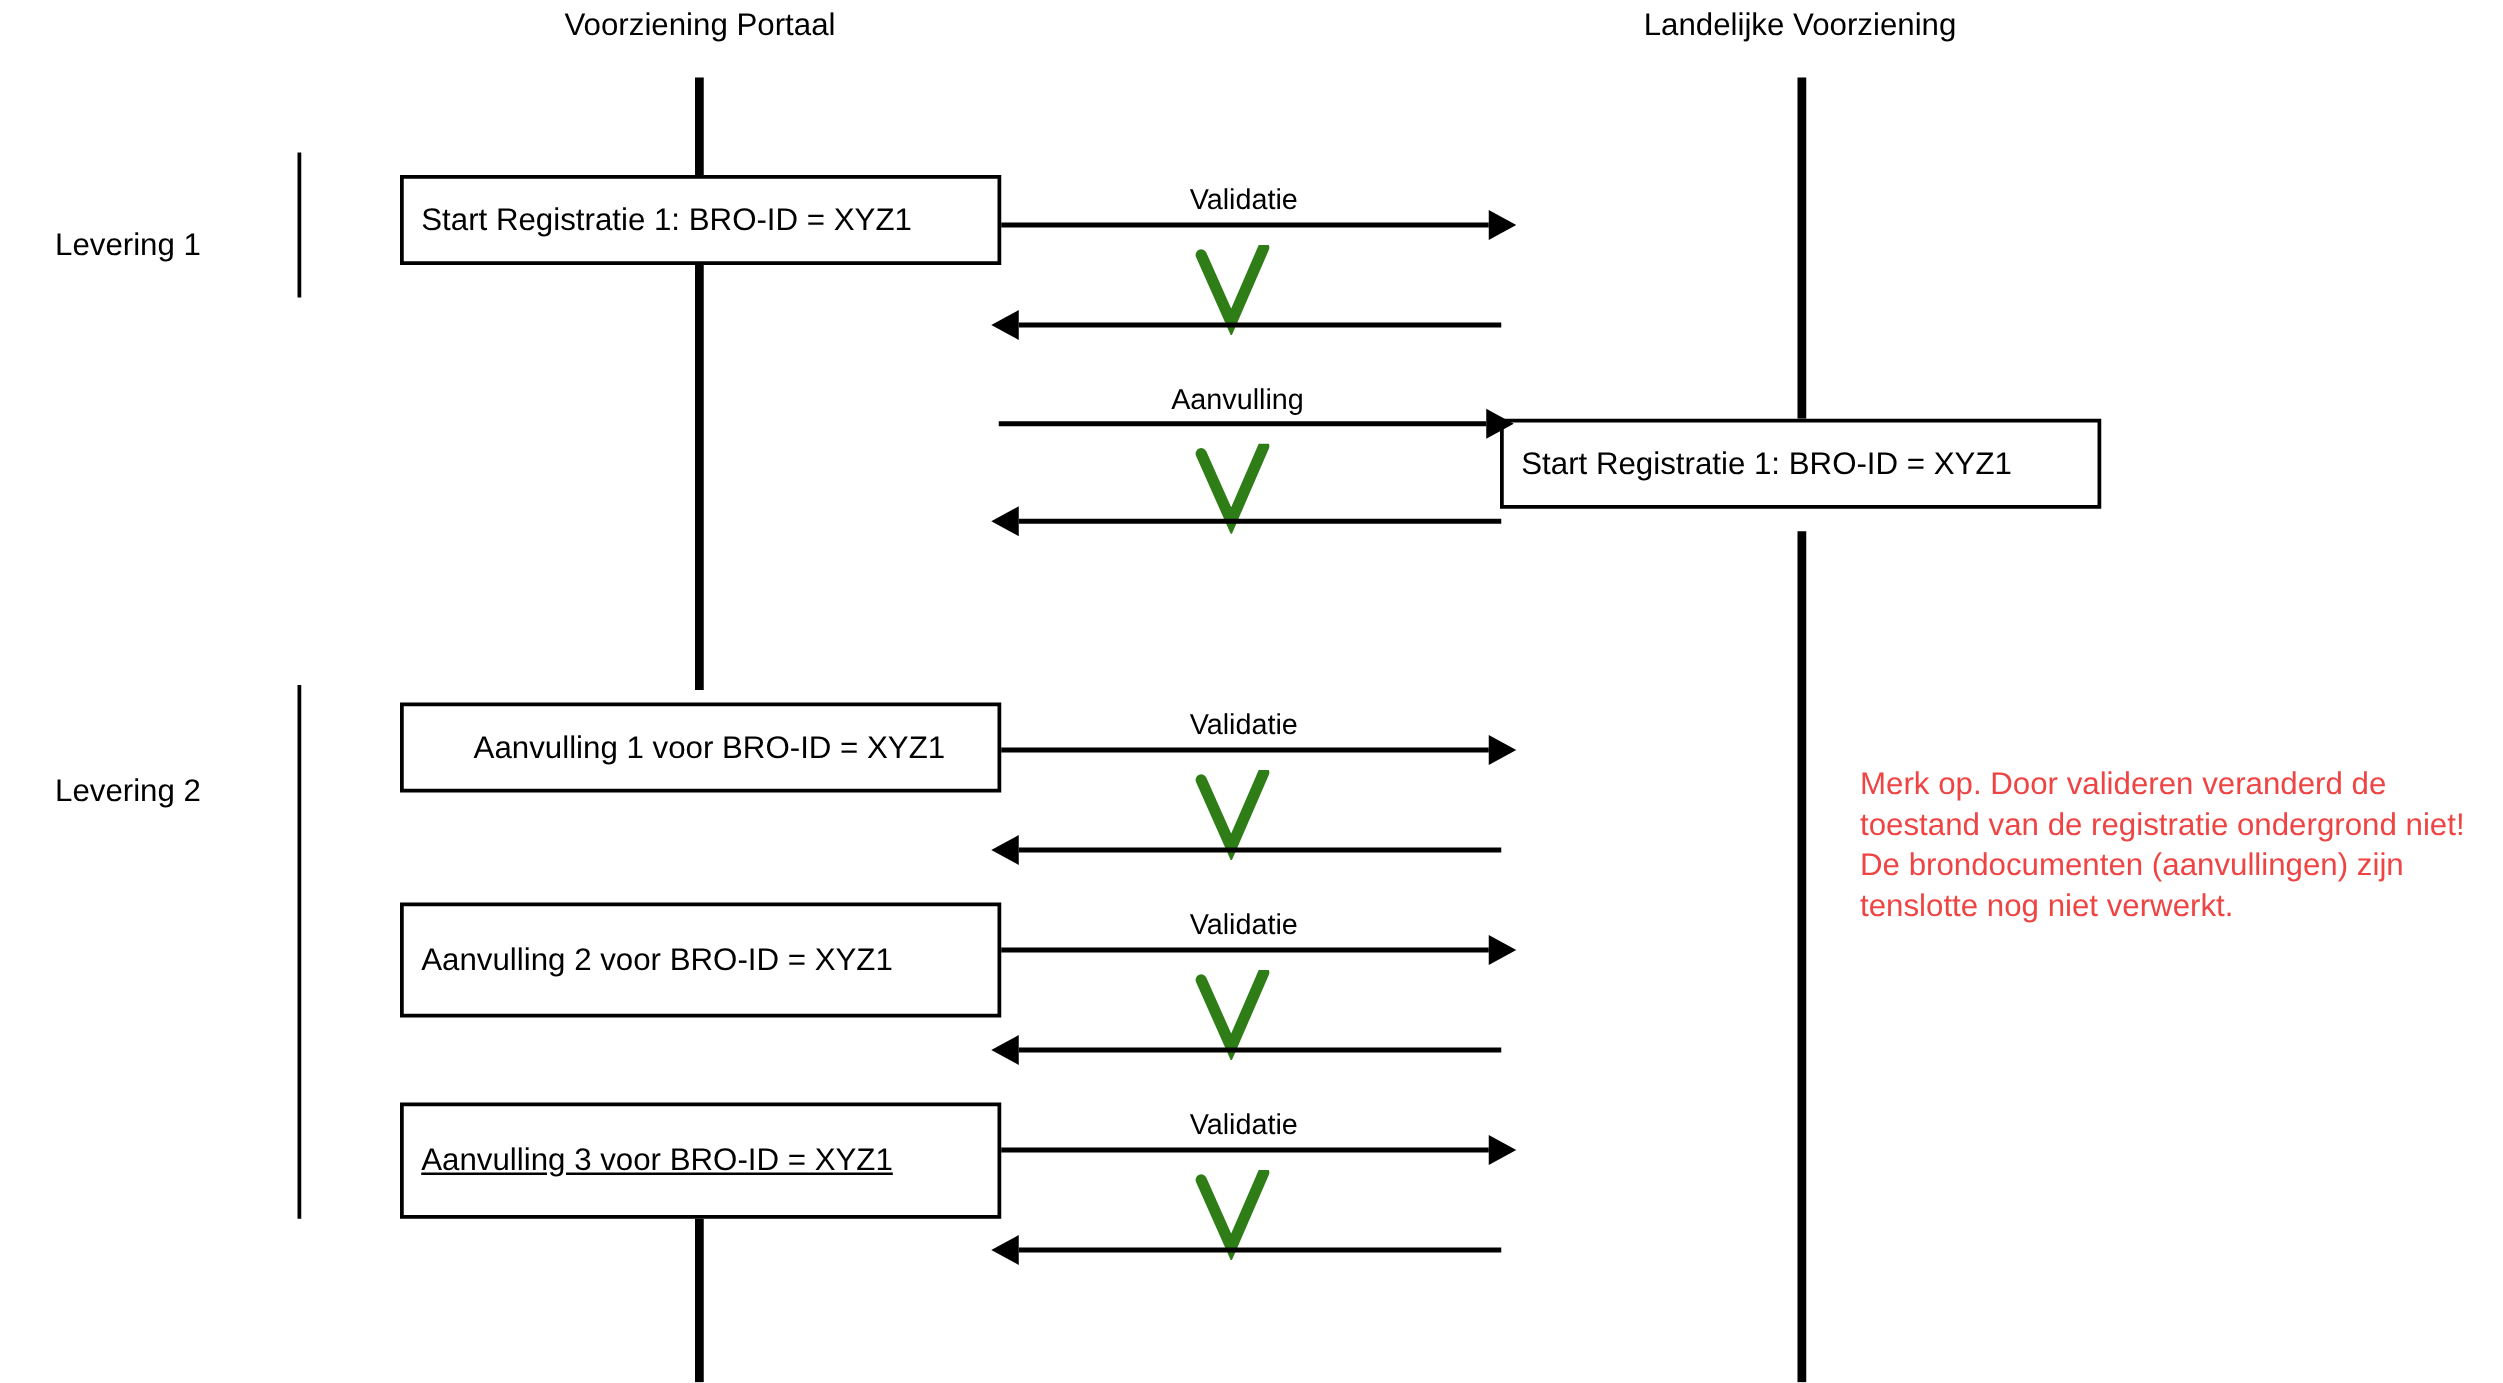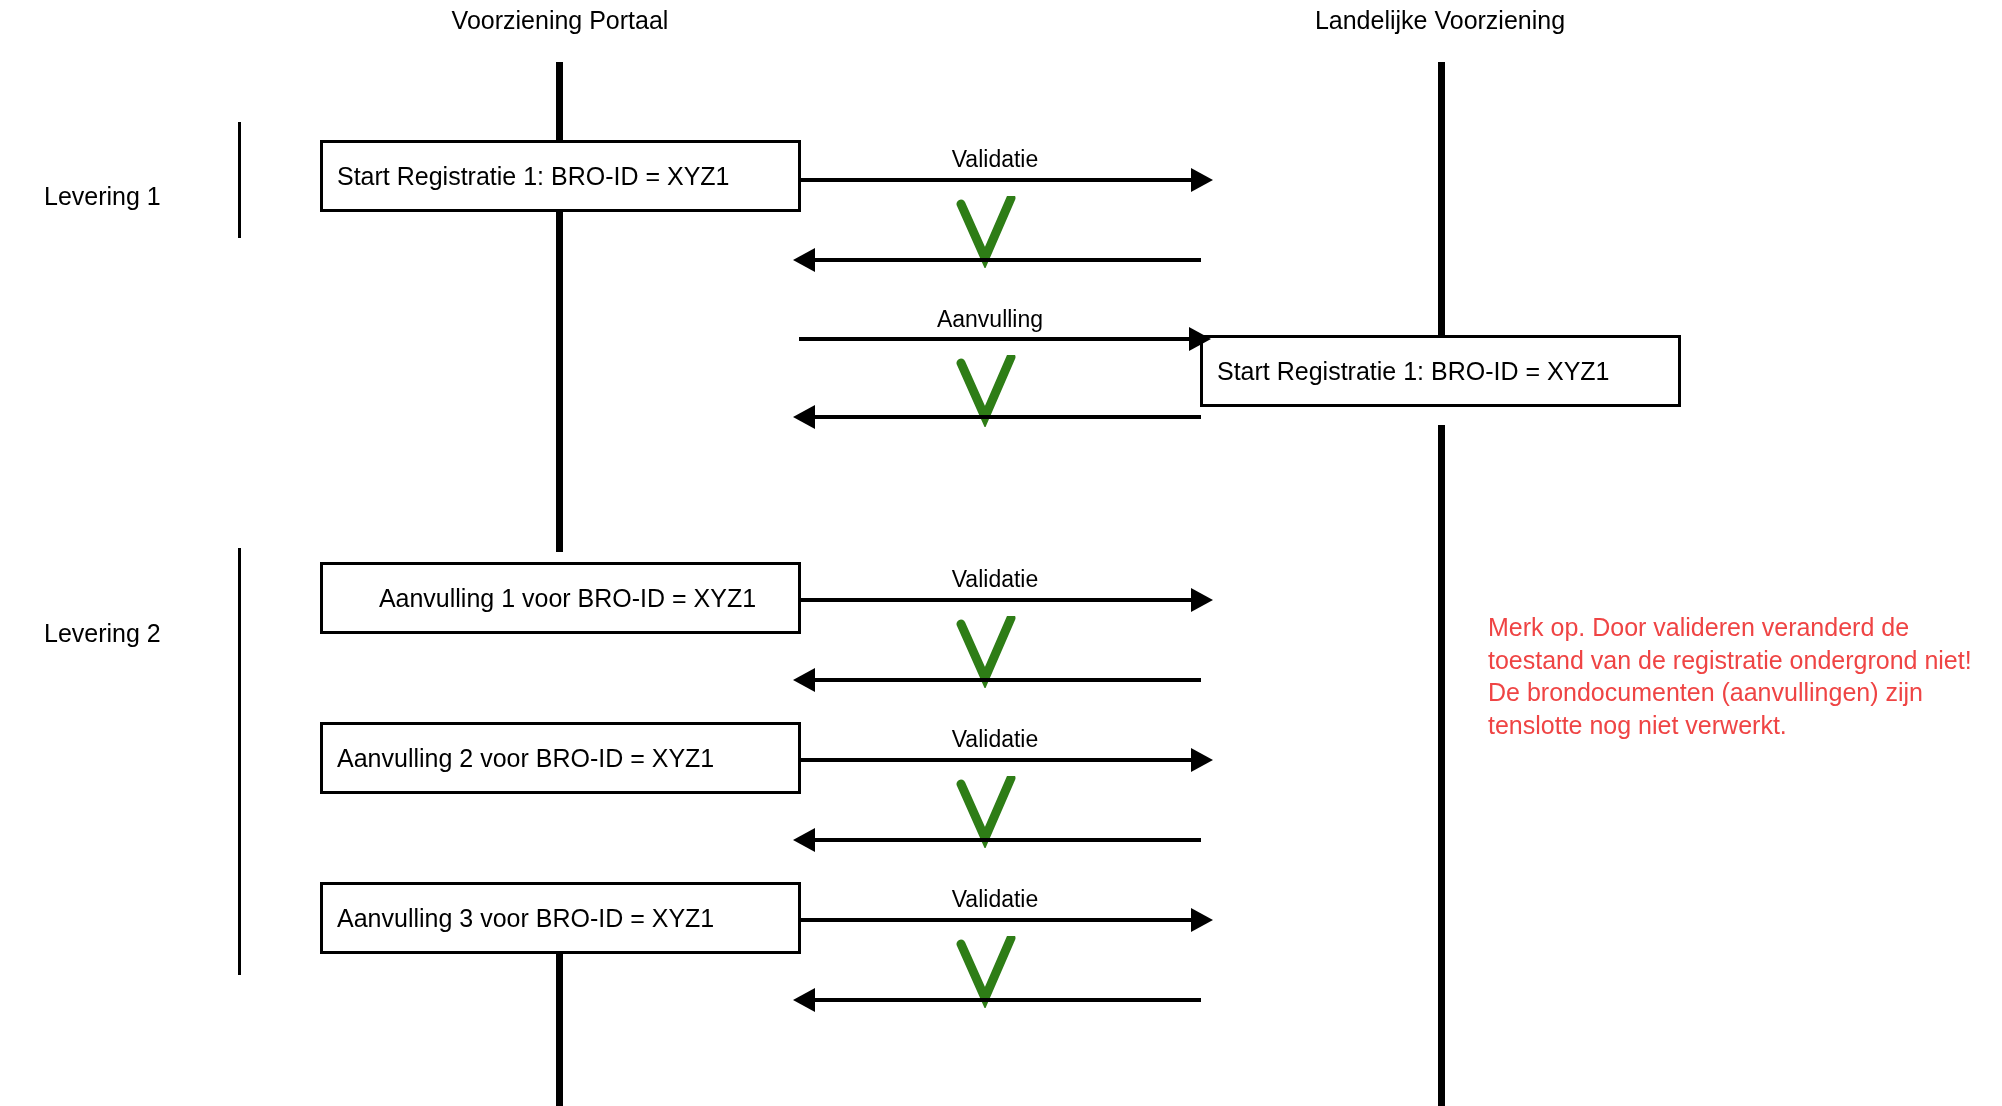--- a/index.html
+++ b/index.html
@@ -81,25 +81,25 @@
   </div>
 
   <div class="msgbox" style="left:1200px;top:335px;width:481px;height:72px;">
     <span>Start Registratie 1: BRO-ID = XYZ1</span>
   </div>
 
   <div class="msgbox" style="left:320px;top:562px;width:481px;height:72px;justify-content:center;">
     <span>Aanvulling 1 voor BRO-ID = XYZ1</span>
   </div>
 
-  <div class="msgbox" style="left:320px;top:722px;width:481px;height:72px;">
+  <div class="msgbox" style="left:320px;top:722px;width:481px;height:92px;">
     <span>Aanvulling 2 voor BRO-ID = XYZ1</span>
   </div>
 
-  <div class="msgbox" style="left:320px;top:882px;width:481px;height:72px;">
+  <div class="msgbox" style="left:320px;top:882px;width:481px;height:93px;text-decoration:underline;">
     <span>Aanvulling 3 voor BRO-ID = XYZ1</span>
   </div>
 
   <div class="arrow-label" style="left:995px;top:146px;">Validatie</div>
   <div class="arrow-line" style="left:801px;top:178px;width:390px;"></div>
   <div class="arrow-head right" style="left:1191px;top:168px;"></div>
 
   <div class="check" style="left:955px;top:196px;">
     <svg width="62" height="72" viewBox="0 0 62 72" aria-hidden="true">
       <path d="M6 8 L30 62 L56 2" fill="none" stroke="#2e7d16" stroke-width="9" stroke-linecap="round" stroke-linejoin="miter"></path>

